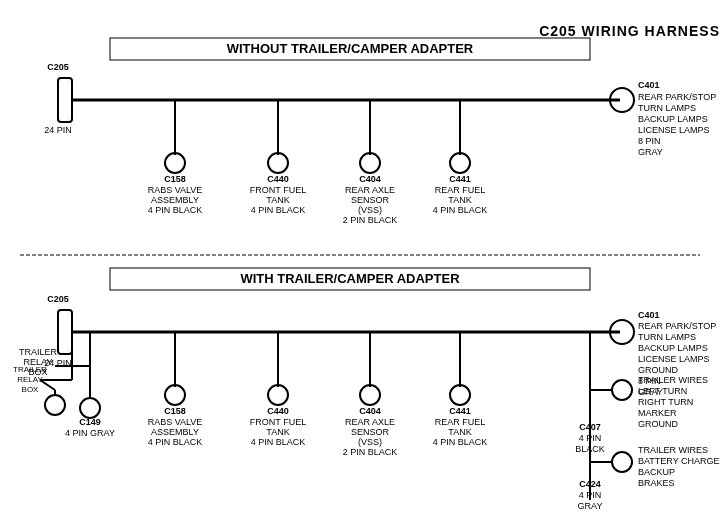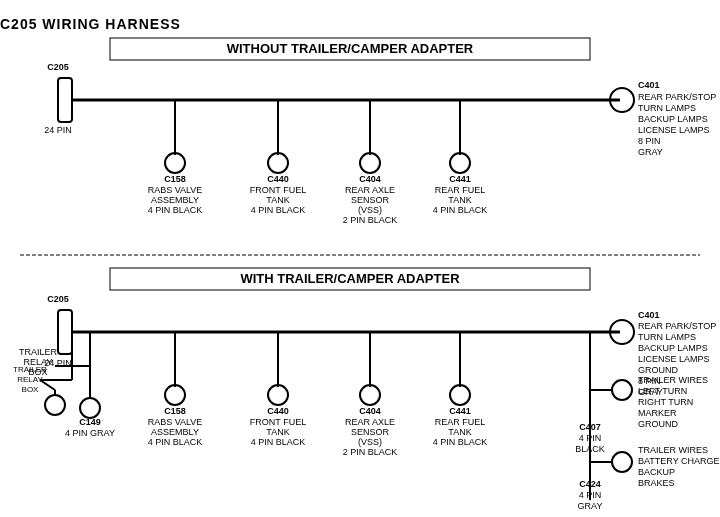--- a/index.html
+++ b/index.html
@@ -10,24 +10,24 @@
       font-family: Arial, sans-serif;
       font-size: 10px;
       overflow: hidden;
     }
     .page {
       width: 720px;
       height: 517px;
       position: relative;
     }
     .main-title {
-      text-align: left;
+      text-align: right;
       font-size: 14px;
       font-weight: bold;
-      padding-top: 16px;
+      padding-top: 23px;
       letter-spacing: 1px;
     }
     svg {
       position: absolute;
       top: 0;
       left: 0;
       width: 720px;
       height: 517px;
     }
   </style>

